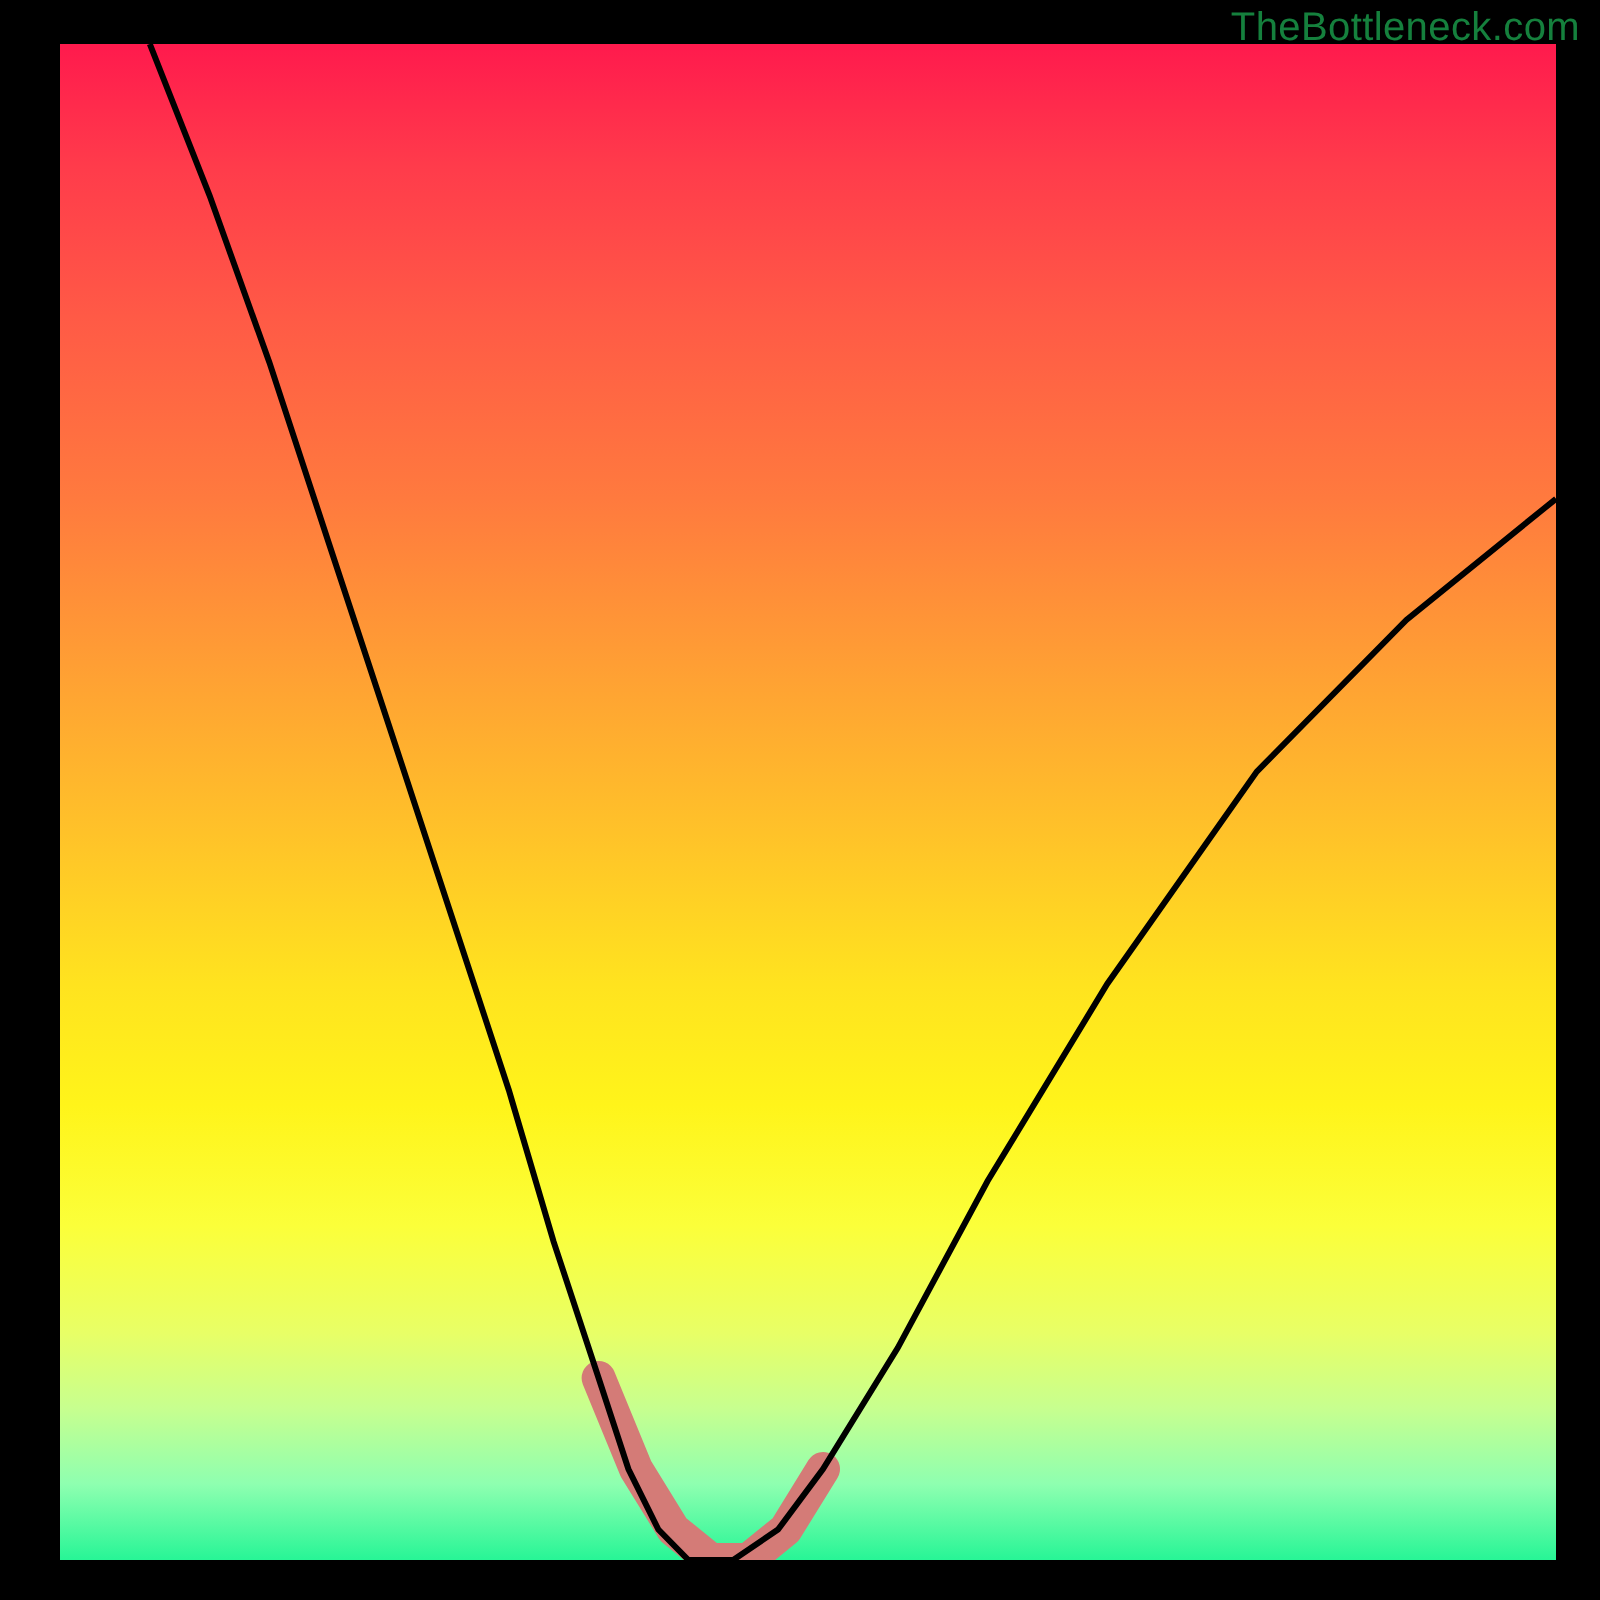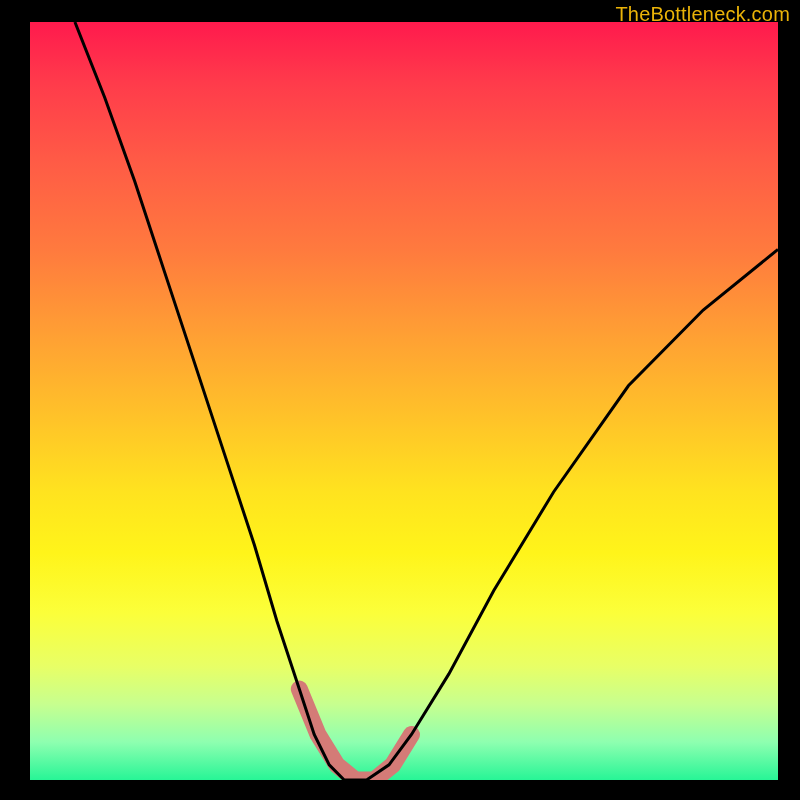--- a/index.html
+++ b/index.html
@@ -37,21 +37,21 @@
       #fbff3a 78%,
       #e8ff66 85%,
       #c7ff8f 90%,
       #8effb0 95%,
       #27f596 100%);
   }
   .watermark {
     position: absolute;
     top: 3px;
     right: 10px;
-    color: #eab308;
+    color: #15803d;
     font-size: 20px;
     font-weight: 500;
     letter-spacing: 0.2px;
     user-select: none;
   }
   svg.curve {
     position: absolute;
     left: 0;
     top: 0;
     width: 748px;

